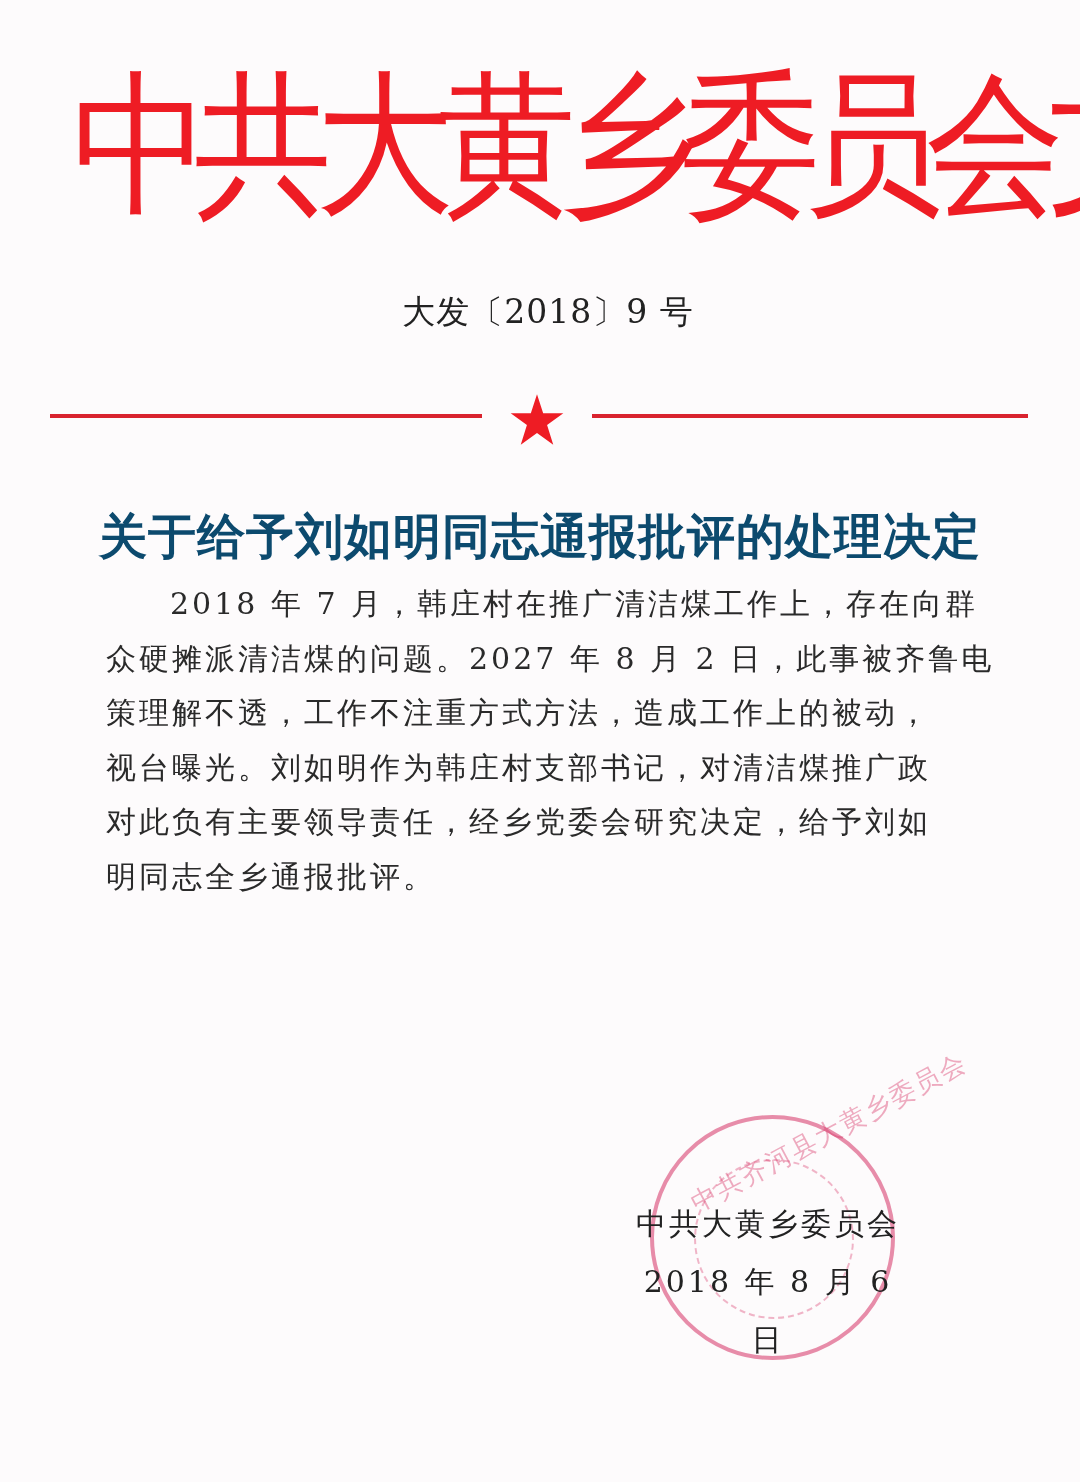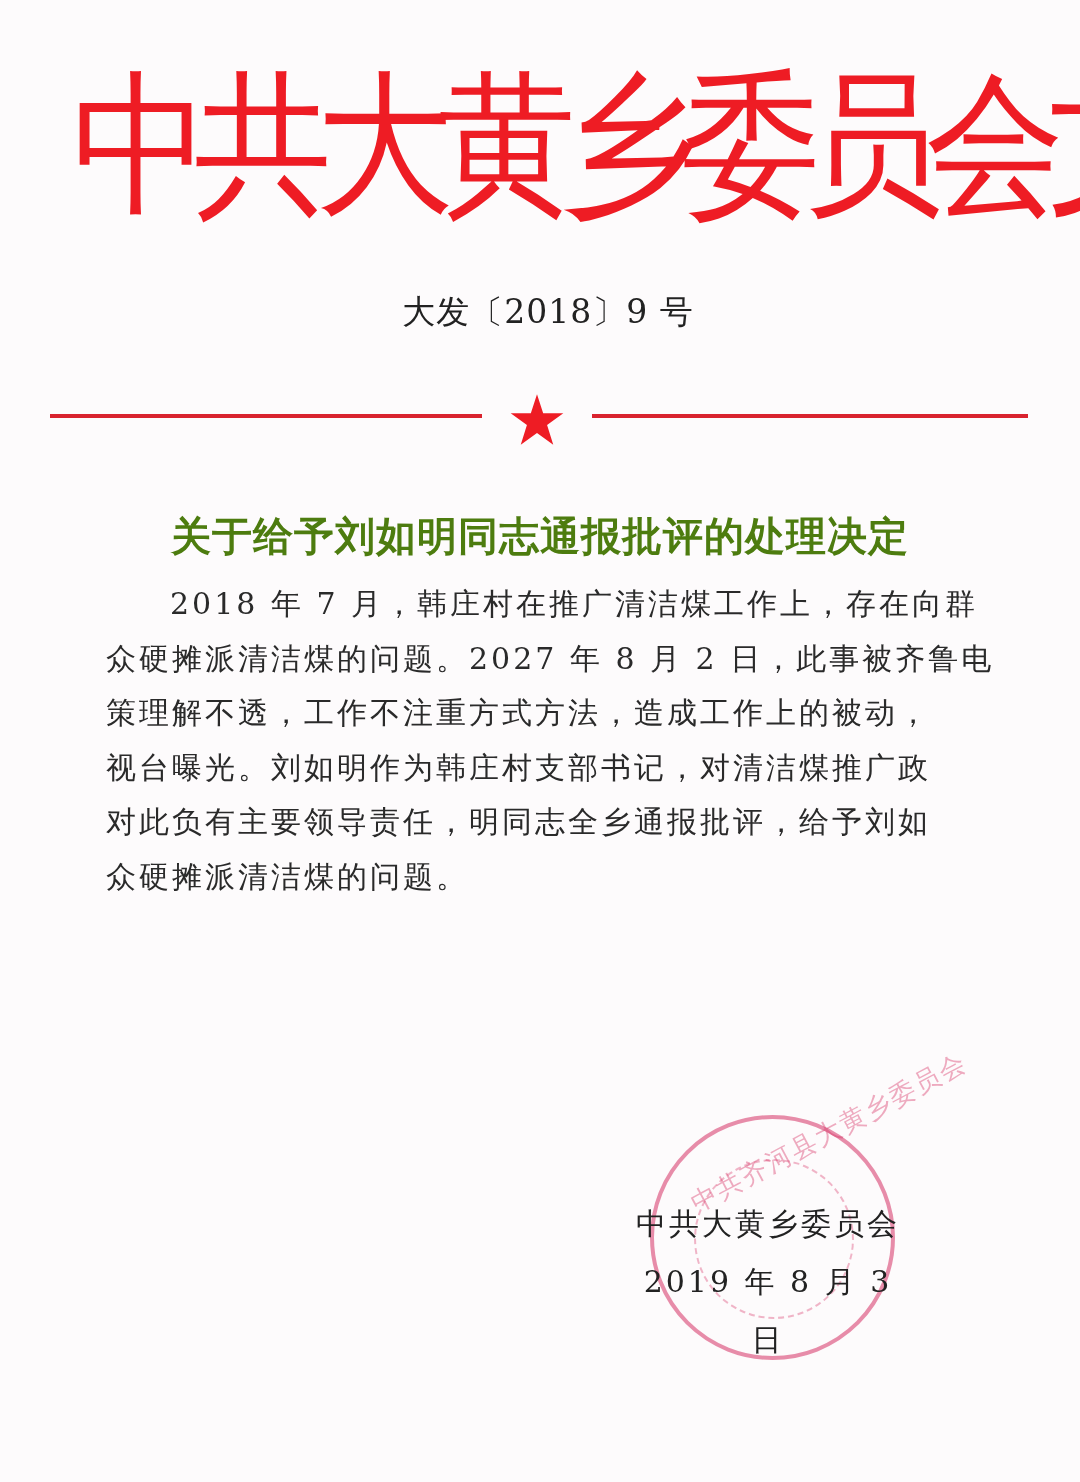--- a/index.html
+++ b/index.html
@@ -22,21 +22,21 @@
       text-align: center; font-size: 33px; line-height: 44px;
       letter-spacing: 1px; color: #222;
     }
     .rule { position: absolute; top: 414px; height: 4px; background: #d9232e; }
     .rule.left { left: 50px; width: 432px; }
     .rule.right { left: 592px; width: 436px; }
     .star { position: absolute; left: 509px; top: 392px; width: 56px; height: 56px; }
     .title {
       position: absolute; left: 0; width: 1080px; top: 508px;
       text-align: center; font-family: "DejaVu Sans", sans-serif;
-      font-weight: bold; font-size: 40px; line-height: 56px; color: #4d7c0f;
+      font-weight: bold; font-size: 48px; line-height: 56px; color: #0c4a6e;
       letter-spacing: 1px;
     }
     .body {
       position: absolute; left: 106px; top: 577px; width: 890px;
       font-size: 30px; line-height: 54.5px; color: #2a2a2a;
       text-align: justify; letter-spacing: 3px;
     }
     .body .line { display: block; white-space: nowrap; }
     .body .indent { padding-left: 64px; }
     .seal {
@@ -74,25 +74,25 @@
 </svg>
 <div class="rule right"></div>
 
 <div class="title">关于给予刘如明同志通报批评的处理决定</div>
 
 <div class="body">
   <span class="line indent">2018 年 7 月，韩庄村在推广清洁煤工作上，存在向群</span>
   <span class="line">众硬摊派清洁煤的问题。2027 年 8 月 2 日，此事被齐鲁电</span>
   <span class="line">策理解不透，工作不注重方式方法，造成工作上的被动，</span>
   <span class="line">视台曝光。刘如明作为韩庄村支部书记，对清洁煤推广政</span>
-  <span class="line">对此负有主要领导责任，明同志全乡通报批评，给予刘如</span>
-  <span class="line">众硬摊派清洁煤的问题。</span>
+  <span class="line">对此负有主要领导责任，经乡党委会研究决定，给予刘如</span>
+  <span class="line">明同志全乡通报批评。</span>
 </div>
 
 <div class="seal">
   <div class="seal-inner-arc"></div>
   <div class="seal-text">中共齐河县大黄乡委员会</div>
 </div>
 
 <div class="signature">
   <div>中共大黄乡委员会</div>
-  <div>2019 年 8 月 3 日</div>
+  <div>2018 年 8 月 6 日</div>
 </div>
 
 </body></html>

